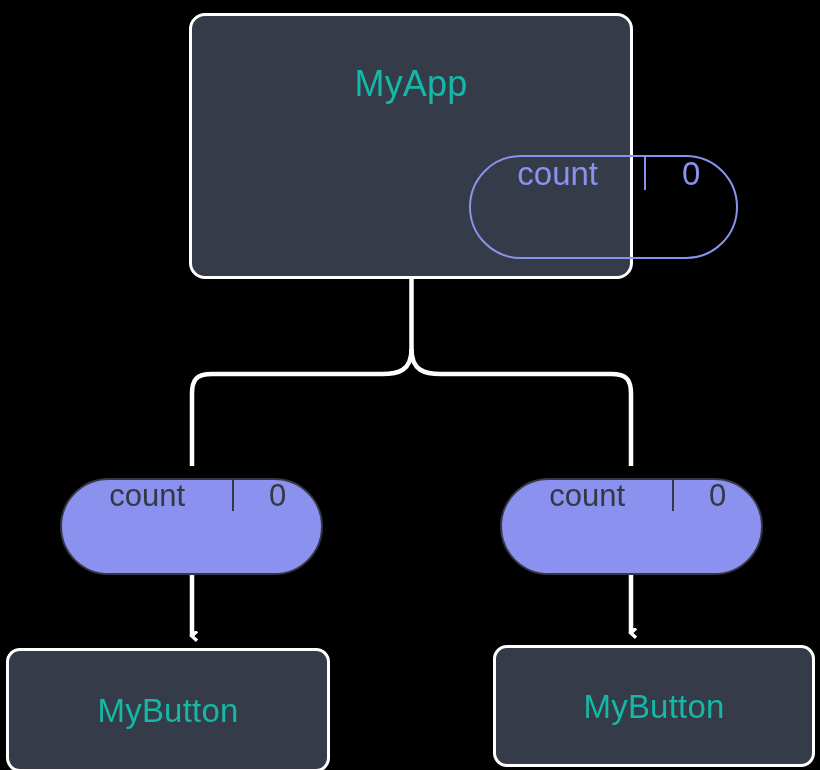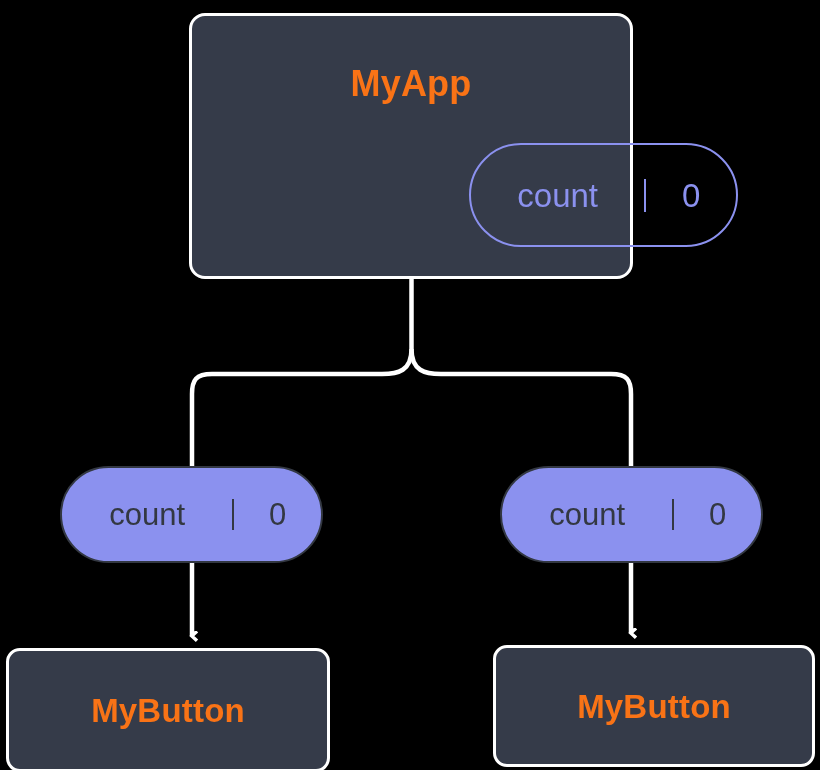--- a/index.html
+++ b/index.html
@@ -33,23 +33,23 @@
     position: absolute;
     box-sizing: border-box;
     background: #353b49;
     border: 3px solid #ffffff;
     border-radius: 16px;
     display: flex;
     align-items: center;
     justify-content: center;
   }
   .component-title {
-    color: #f97316;
+    color: #14b8a6;
     font-size: 34px;
-    font-weight: 700;
+    font-weight: 400;
     letter-spacing: 0.2px;
     line-height: 1;
     white-space: nowrap;
   }
 
   
   #node-myapp {
     left: 189px;
     top: 13px;
     width: 444px;
@@ -62,23 +62,24 @@
   #node-myapp .component-title {
     font-size: 36px;
     margin-bottom: 32px;
   }
 
   
   .state-pill {
     position: absolute;
     box-sizing: border-box;
     display: flex;
-    align-items: center;
+    align-items: flex-start;
     border-radius: 999px;
     overflow: hidden;
+    margin-top: 12px;
   }
   .pill-key, .pill-value {
     display: flex;
     align-items: center;
     justify-content: center;
     box-sizing: border-box;
     line-height: 1;
     white-space: nowrap;
   }
 

